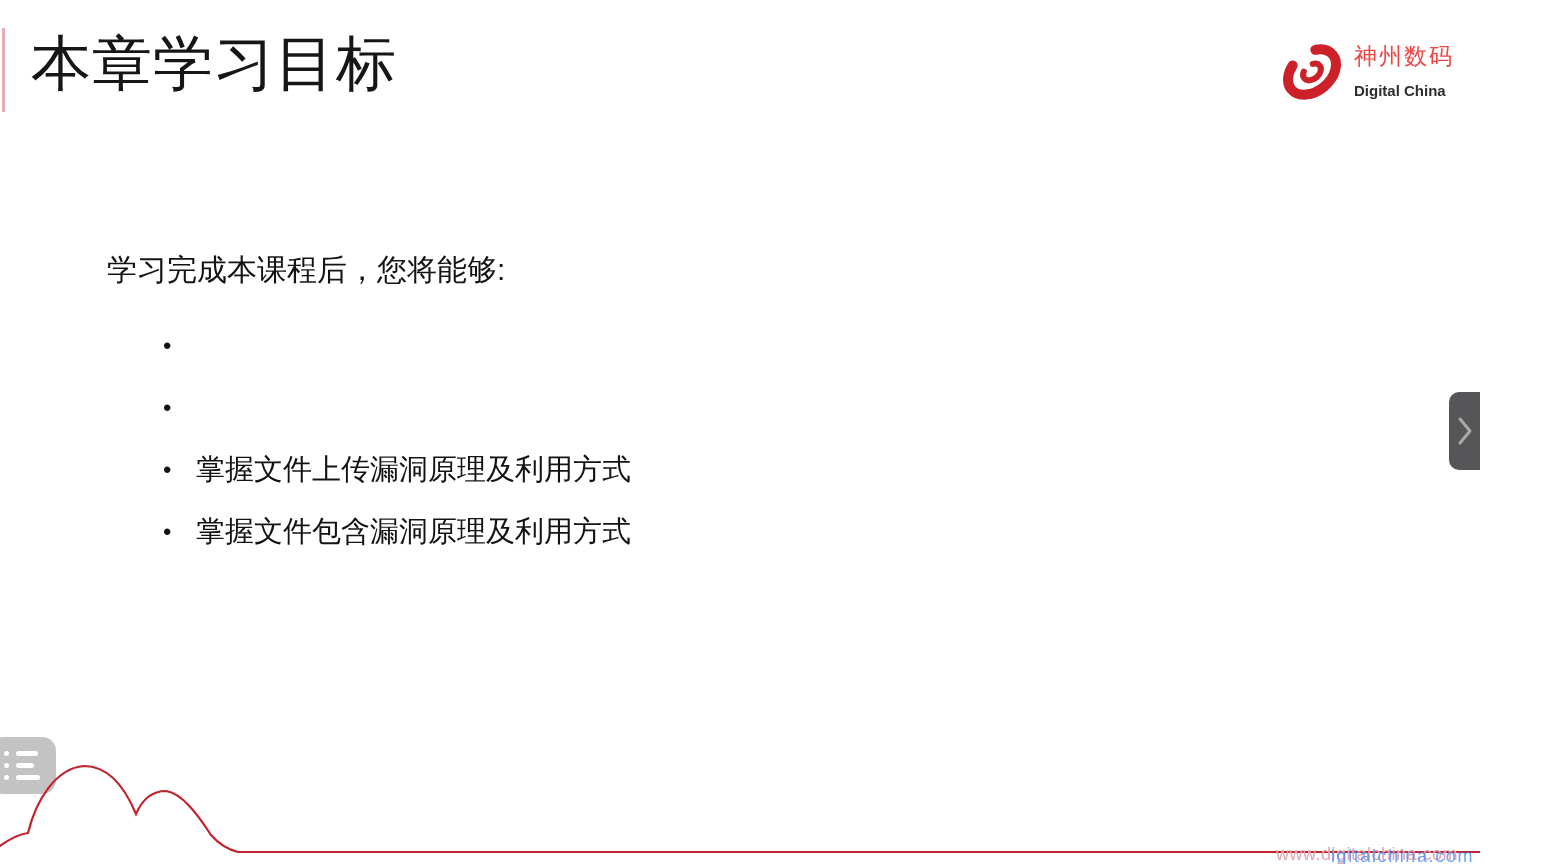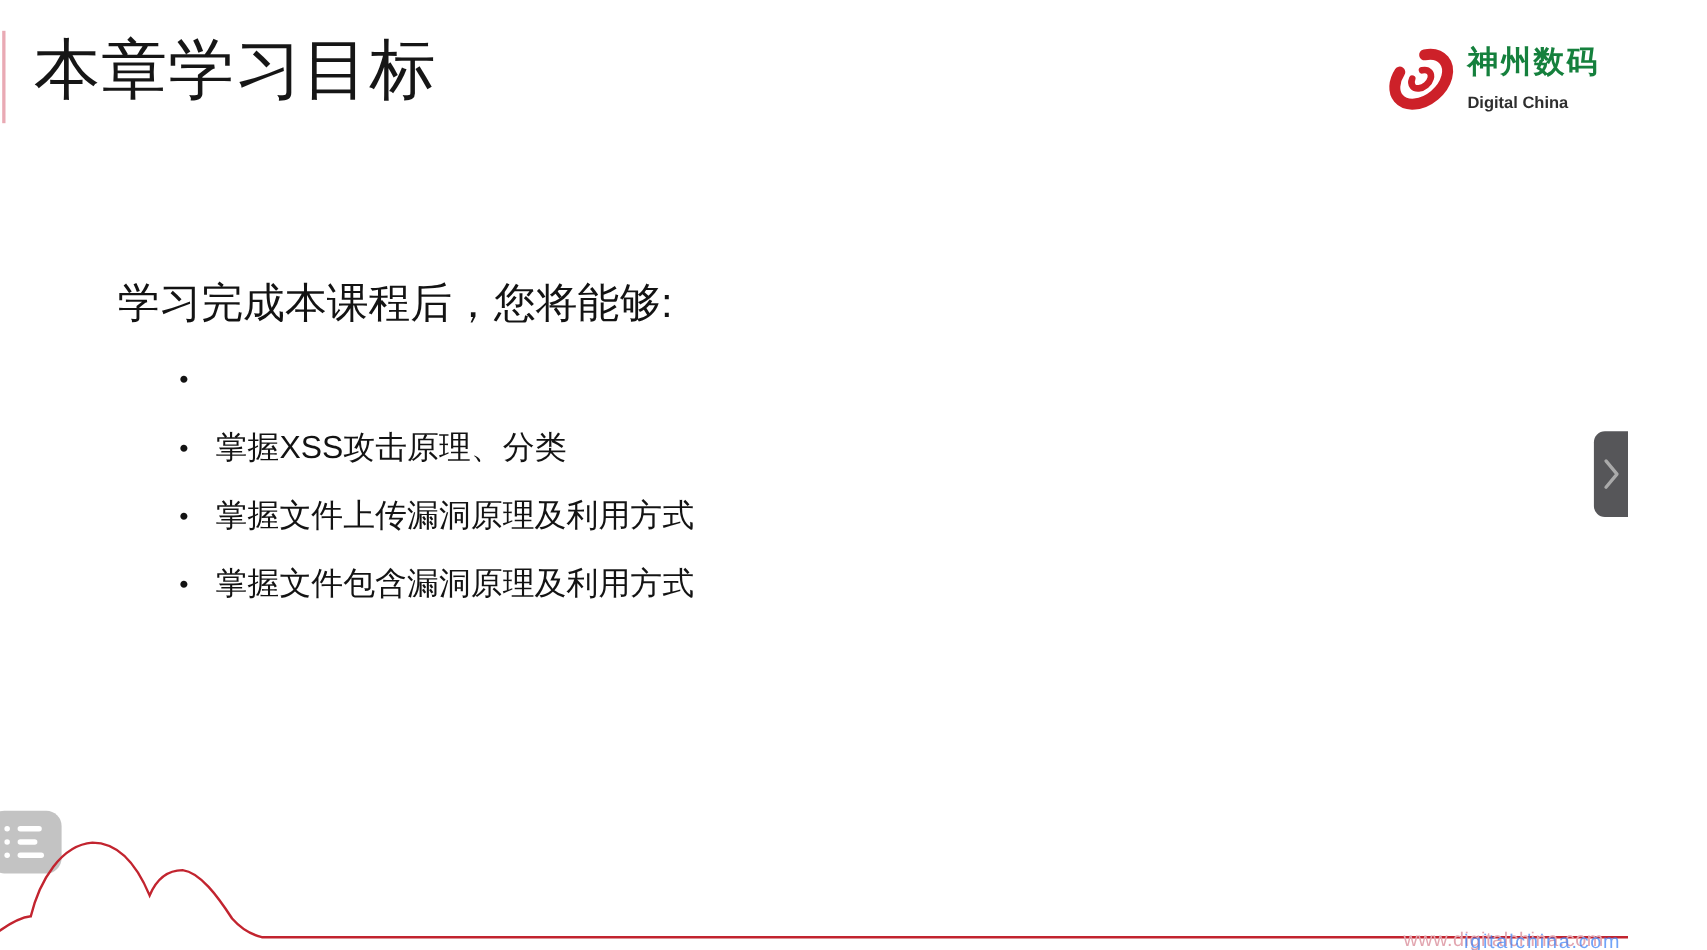--- a/index.html
+++ b/index.html
@@ -11,25 +11,25 @@
   .accent-bar { position: absolute; left: 2px; top: 28px; width: 3px; height: 84px; background: #e9aab4; }
 
   
   .title { position: absolute; left: 31px; top: 24px; font-size: 60px; font-weight: 400;
            color: #161616; letter-spacing: 1px; white-space: nowrap; }
 
   
   .logo { position: absolute; right: 26px; top: 36px; display: flex; align-items: center; gap: 6px; }
   .logo-swirl { width: 72px; height: 72px; }
   .logo-text { display: flex; flex-direction: column; line-height: 1.1; }
-  .logo-cn { font-size: 28px; color: #15803d; font-weight: 700; letter-spacing: 2px; }
+  .logo-cn { font-size: 23px; color: #ef4444; font-weight: 400; letter-spacing: 2px; }
   .logo-en { font-size: 15px; color: #2e2e2e; font-weight: 700; margin-top: 14px; }
 
   
-  .intro { position: absolute; left: 107px; top: 250px; font-size: 38px; color: #131313; white-space: nowrap; }
+  .intro { position: absolute; left: 107px; top: 250px; font-size: 30px; color: #131313; white-space: nowrap; }
   .bullets { position: absolute; left: 163px; top: 330px; list-style: none; }
   .bullet { display: flex; align-items: flex-start; font-size: 29px; color: #131313;
             line-height: 31px; margin-bottom: 31px; white-space: nowrap; }
   .dot { width: 33px; font-size: 24px; line-height: 31px; color: #131313; flex: 0 0 33px; }
 
   
   .next-btn { position: absolute; right: 0; top: 392px; width: 31px; height: 78px;
               background: #565659; border: none; border-radius: 10px 0 0 10px;
               cursor: pointer; display: flex; align-items: center; justify-content: center; padding: 0; }
 
@@ -77,21 +77,20 @@
   </div>
 
   <p class="intro">学习完成本课程后，您将能够:</p>
 
   <ul class="bullets">
     <li class="bullet">
       <span class="dot">•</span>
     </li>
     <li class="bullet">
       <span class="dot">•</span>
-      <span>掌握XSS攻击原理、分类</span>
     </li>
     <li class="bullet">
       <span class="dot">•</span>
       <span>掌握文件上传漏洞原理及利用方式</span>
     </li>
     <li class="bullet">
       <span class="dot">•</span>
       <span>掌握文件包含漏洞原理及利用方式</span>
     </li>
   </ul>

